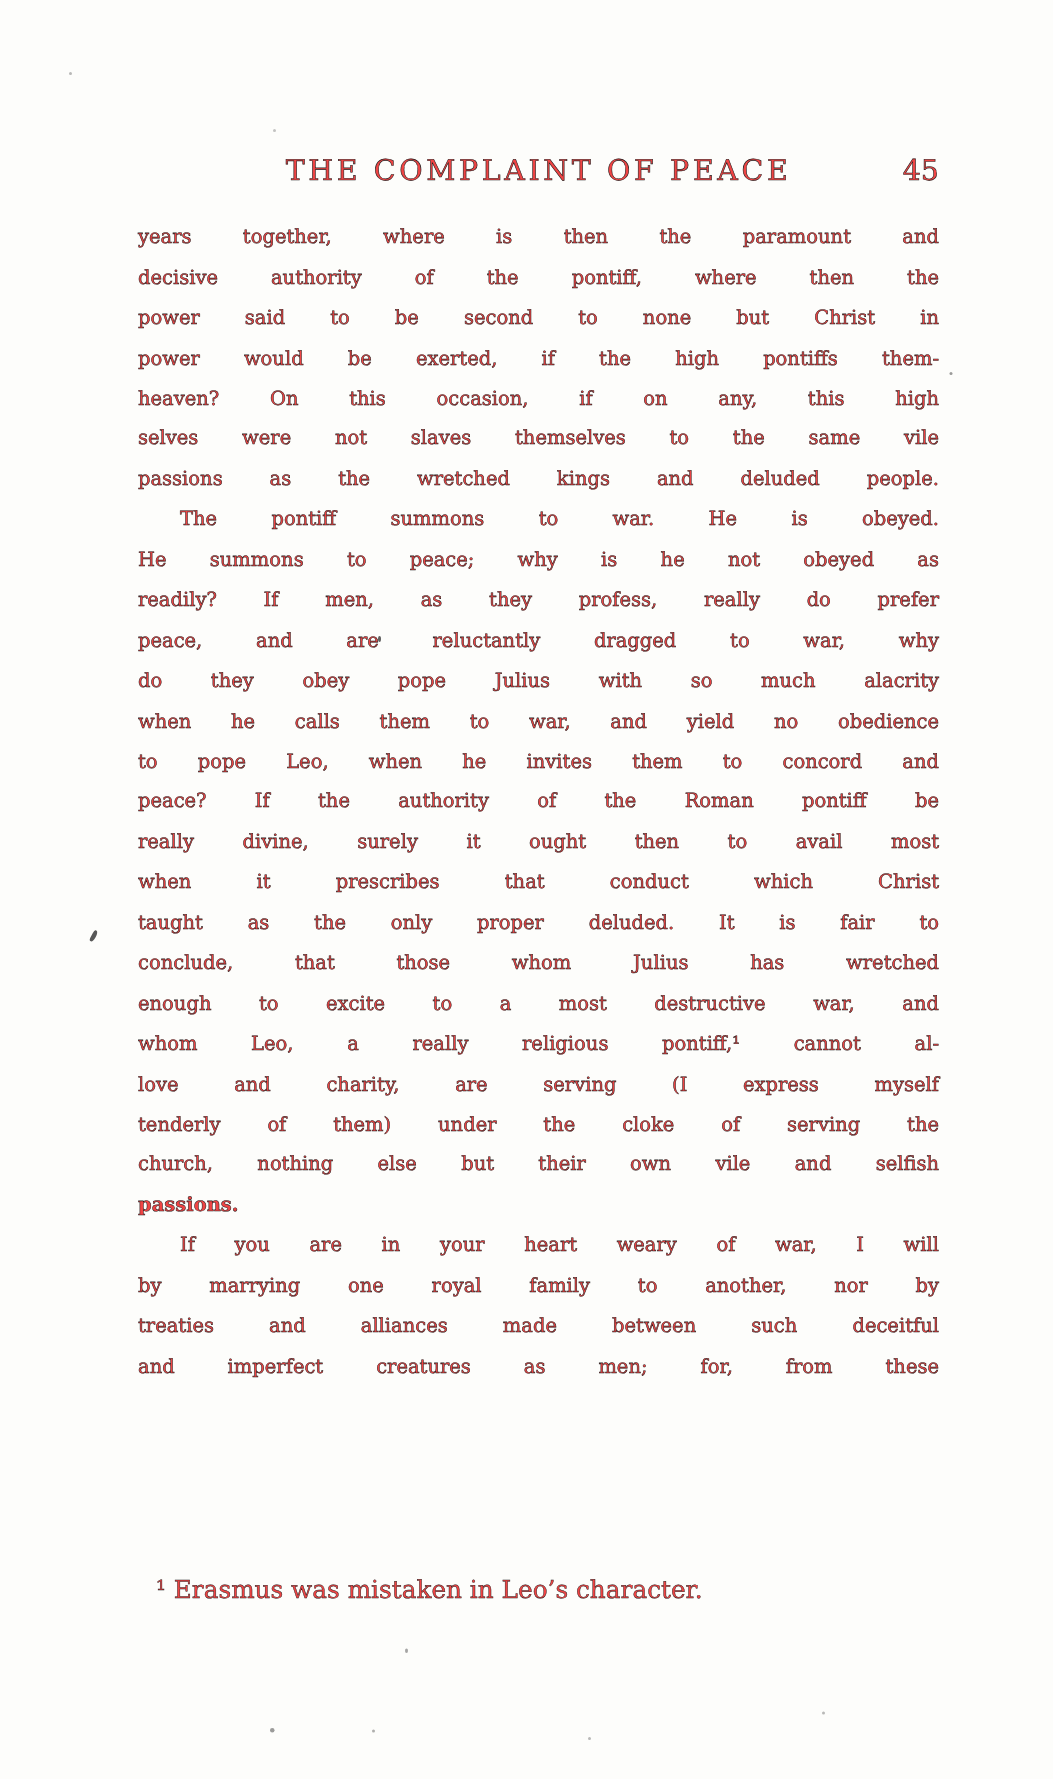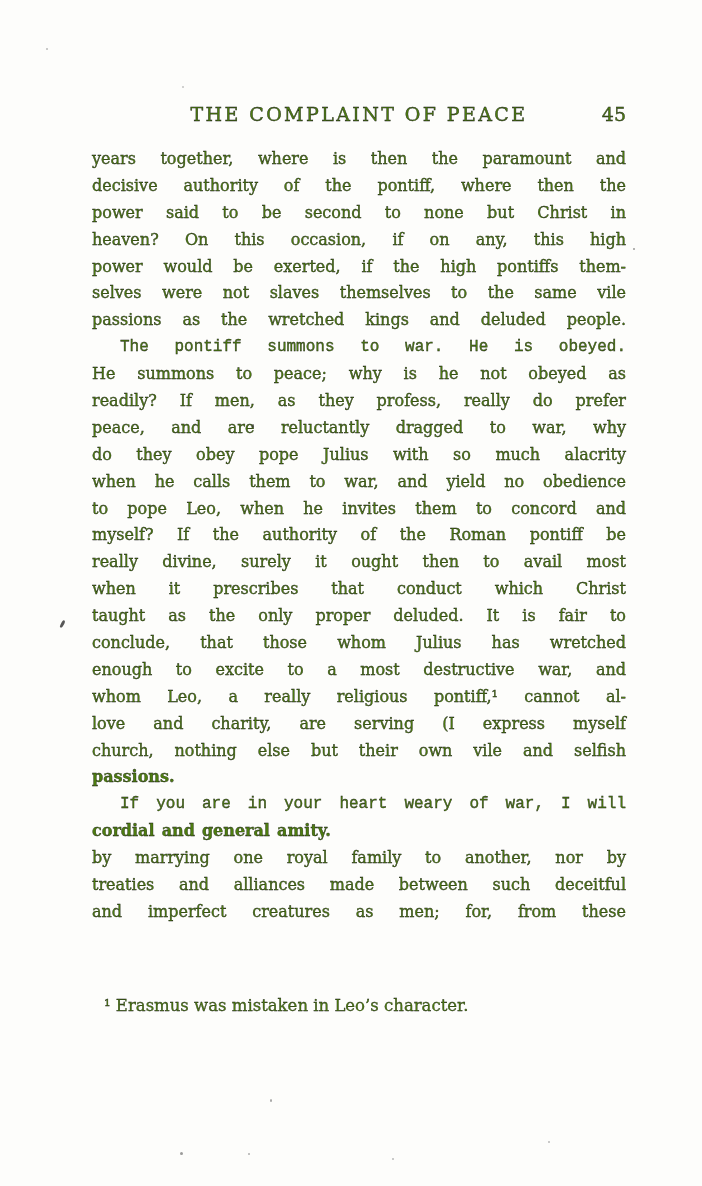--- a/index.html
+++ b/index.html
@@ -6,21 +6,21 @@
     margin: 0;
     padding: 0;
     background: #ffffff;
   }
   .page {
     position: relative;
     width: 702px;
     height: 1186px;
     background: #fdfdfb;
     font-family: "DejaVu Serif", "Liberation Serif", serif;
-    color: #4d7c0f;
+    color: #ef4444;
     overflow: hidden;
   }
   
   .running-head {
     position: absolute;
     left: 92px;
     top: 103px;
     width: 534px;
     height: 26px;
   }
@@ -37,38 +37,38 @@
     top: 0;
     font-size: 19px;
     -webkit-text-stroke: 0.4px #1b1b1b;
   }
   
   .body-text {
     position: absolute;
     left: 92px;
     top: 146px;
     width: 534px;
-    font-size: 16px;
+    font-size: 13px;
     line-height: 26.9px;
     word-spacing: 1.5px;
     -webkit-text-stroke: 0.35px #1b1b1b;
   }
   .line {
     height: 26.9px;
     text-align: justify;
     text-align-last: justify;
     white-space: normal;
   }
-  .line.indent { text-indent: 28px; font-family: Liberation Mono, monospace; }
+  .line.indent { text-indent: 28px; }
   .line.para-end { text-align-last: left; font-weight: bold; }
   
   .footnote {
     position: absolute;
     left: 104px;
-    top: 995px;
+    top: 1049px;
     width: 522px;
     font-size: 16.5px;
     line-height: 21px;
     -webkit-text-stroke: 0.3px #1b1b1b;
   }
   
   .speck {
     position: absolute;
     background: #3a3a3a;
     border-radius: 50%;
@@ -92,43 +92,43 @@
 
   <div class="running-head">
     <div class="title">THE COMPLAINT OF PEACE</div>
     <div class="folio">45</div>
   </div>
 
   <div class="body-text">
     <div class="line">years together, where is then the paramount and</div>
     <div class="line">decisive authority of the pontiff, where then the</div>
     <div class="line">power said to be second to none but Christ in</div>
+    <div class="line">power would be exerted, if the high pontiffs them-</div>
     <div class="line">heaven?  On this occasion, if on any, this high</div>
-    <div class="line">power would be exerted, if the high pontiffs them-</div>
     <div class="line">selves were not slaves themselves to the same vile</div>
     <div class="line">passions as the wretched kings and deluded people.</div>
     <div class="line indent">The pontiff summons to war.  He is obeyed.</div>
     <div class="line">He summons to peace; why is he not obeyed as</div>
     <div class="line">readily?  If men, as they profess, really do prefer</div>
     <div class="line">peace, and are reluctantly dragged to war, why</div>
     <div class="line">do they obey pope Julius with so much alacrity</div>
     <div class="line">when he calls them to war, and yield no obedience</div>
     <div class="line">to pope Leo, when he invites them to concord and</div>
-    <div class="line">myself?  If the authority of the Roman pontiff be</div>
+    <div class="line">peace?  If the authority of the Roman pontiff be</div>
     <div class="line">really divine, surely it ought then to avail most</div>
     <div class="line">when it prescribes that conduct which Christ</div>
     <div class="line">taught as the only proper deluded.  It is fair to</div>
     <div class="line">conclude, that those whom Julius has wretched</div>
     <div class="line">enough to excite to a most destructive war, and</div>
     <div class="line">whom Leo, a really religious pontiff,¹ cannot al-</div>
     <div class="line">love and charity, are serving (I express myself</div>
+    <div class="line">tenderly of them) under the cloke of serving the</div>
     <div class="line">church, nothing else but their own vile and selfish</div>
     <div class="line para-end">passions.</div>
     <div class="line indent">If you are in your heart weary of war, I will</div>
-    <div class="line para-end">cordial and general amity.</div>
     <div class="line">by marrying one royal family to another, nor by</div>
     <div class="line">treaties and alliances made between such deceitful</div>
     <div class="line">and imperfect creatures as men; for, from these</div>
   </div>
 
   <div class="footnote">¹ Erasmus was mistaken in Leo’s character.</div>
 
   <div class="speck s1"></div>
   <div class="speck s2"></div>
   <div class="speck s3"></div>

